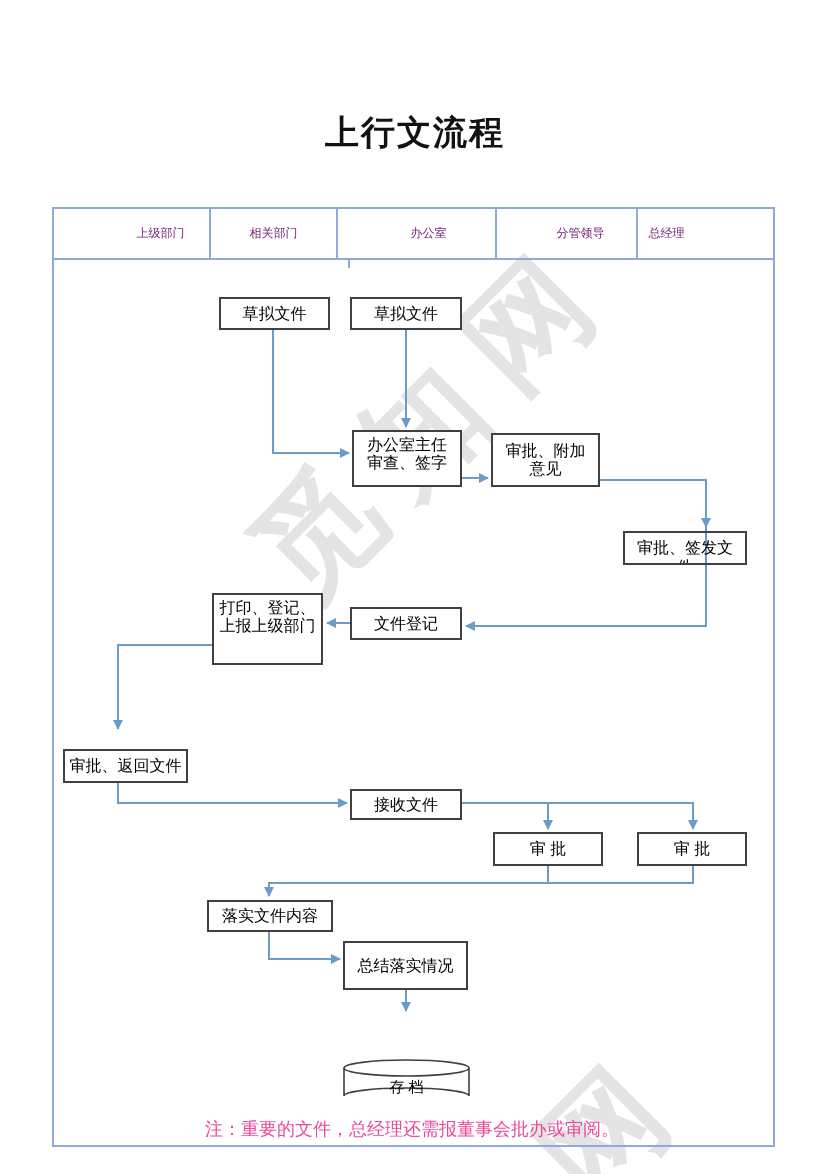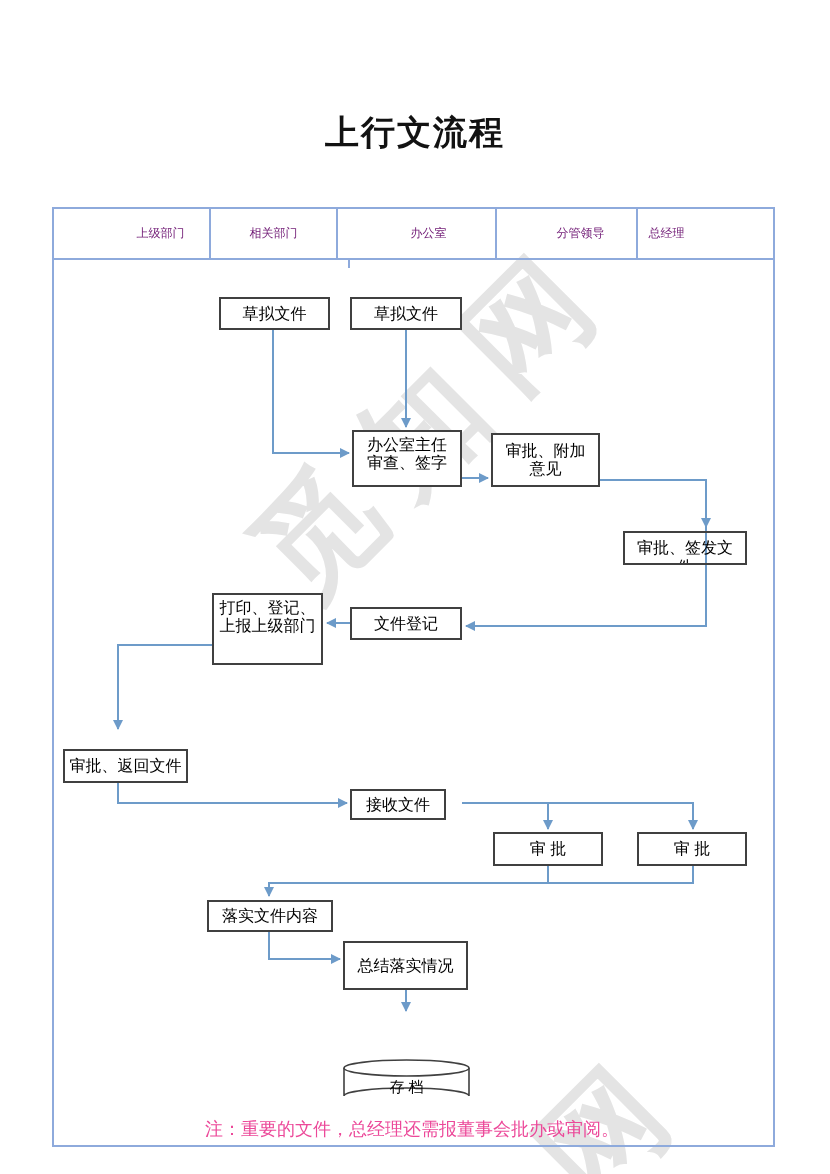--- a/index.html
+++ b/index.html
@@ -112,21 +112,21 @@
   <div class="node top-align" style="left:352px;top:430px;width:110px;height:57px;">办公室主任
 审查、签字</div>
   <div class="node" style="left:491px;top:433px;width:109px;height:54px;">审批、附加
 意见</div>
   <div class="node top-align transparent" style="left:623px;top:531px;width:124px;height:34px;">审批、签发文
 件</div>
   <div class="node top-align" style="left:212px;top:593px;width:111px;height:72px;">打印、登记、
 上报上级部门</div>
   <div class="node" style="left:350px;top:607px;width:112px;height:33px;">文件登记</div>
   <div class="node" style="left:63px;top:749px;width:125px;height:34px;">审批、返回文件</div>
-  <div class="node" style="left:350px;top:789px;width:96px;height:31px;">接收文件</div>
+  <div class="node" style="left:350px;top:789px;width:112px;height:31px;">接收文件</div>
   <div class="node" style="left:493px;top:832px;width:110px;height:34px;">审 批</div>
   <div class="node" style="left:637px;top:832px;width:110px;height:34px;">审 批</div>
   <div class="node" style="left:207px;top:900px;width:126px;height:32px;">落实文件内容</div>
   <div class="node" style="left:343px;top:941px;width:125px;height:49px;">总结落实情况</div>
 
   <div class="cyl-wrap">
     <svg width="129" height="48">
       <path d="M2,10 L2,38 A62.5,8 0 0 1 127,38 L127,10" transform="scale(1,1)" style="fill:#ffffff;stroke:var(--box-border);stroke-width:1.6"></path>
       <ellipse cx="64.5" cy="10" rx="62.5" ry="8" style="fill:#ffffff;stroke:var(--box-border);stroke-width:1.6"></ellipse>
     </svg>

